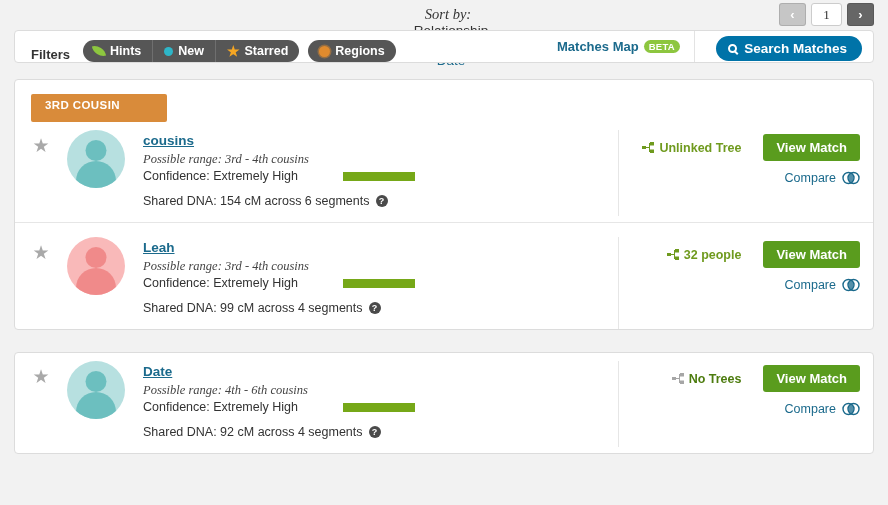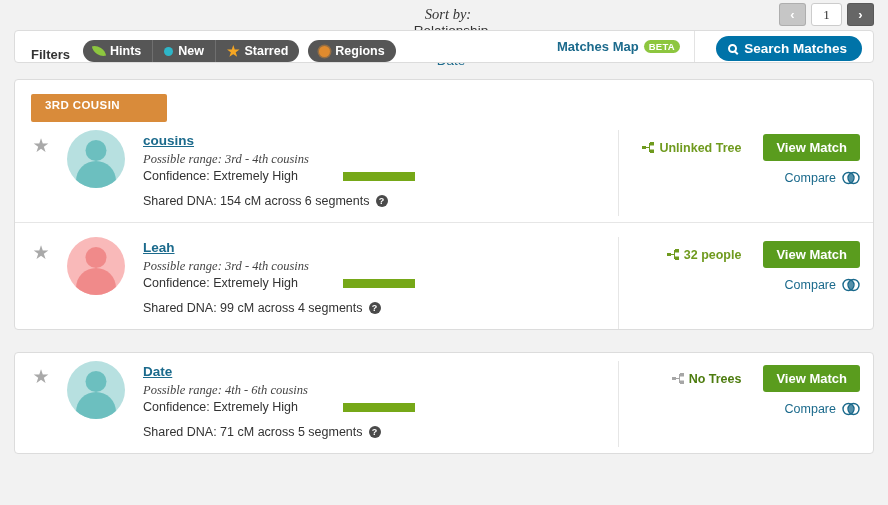--- a/index.html
+++ b/index.html
@@ -469,21 +469,21 @@
         <span class="av-body"></span>
     </div>
     <div class="info">
       <span class="name">Date </span>
       <div class="range">Possible range: 4th - 6th cousins</div>
       <div class="conf-line">
         <span class="conf-text">Confidence: Extremely High</span>
         <span class="conf-bar"></span>
       </div>
       <div class="dna">
-        <span>Shared DNA: 71 cM across 5 segments</span>
+        <span>Shared DNA: 92 cM across 4 segments</span>
         <span class="help">?</span>
       </div>
     </div>
     <div class="actions">
       <div class="act-top">
         <span class="tree-label gray">
           <svg class="tree-ico" width="13" height="11" viewBox="0 0 13 11">
             <rect x="0" y="4" width="4" height="3" fill="#a6a6a6"></rect>
             <rect x="4" y="5" width="3" height="1" fill="#a6a6a6"></rect>
             <rect x="7" y="1" width="1" height="9" fill="#a6a6a6"></rect>

